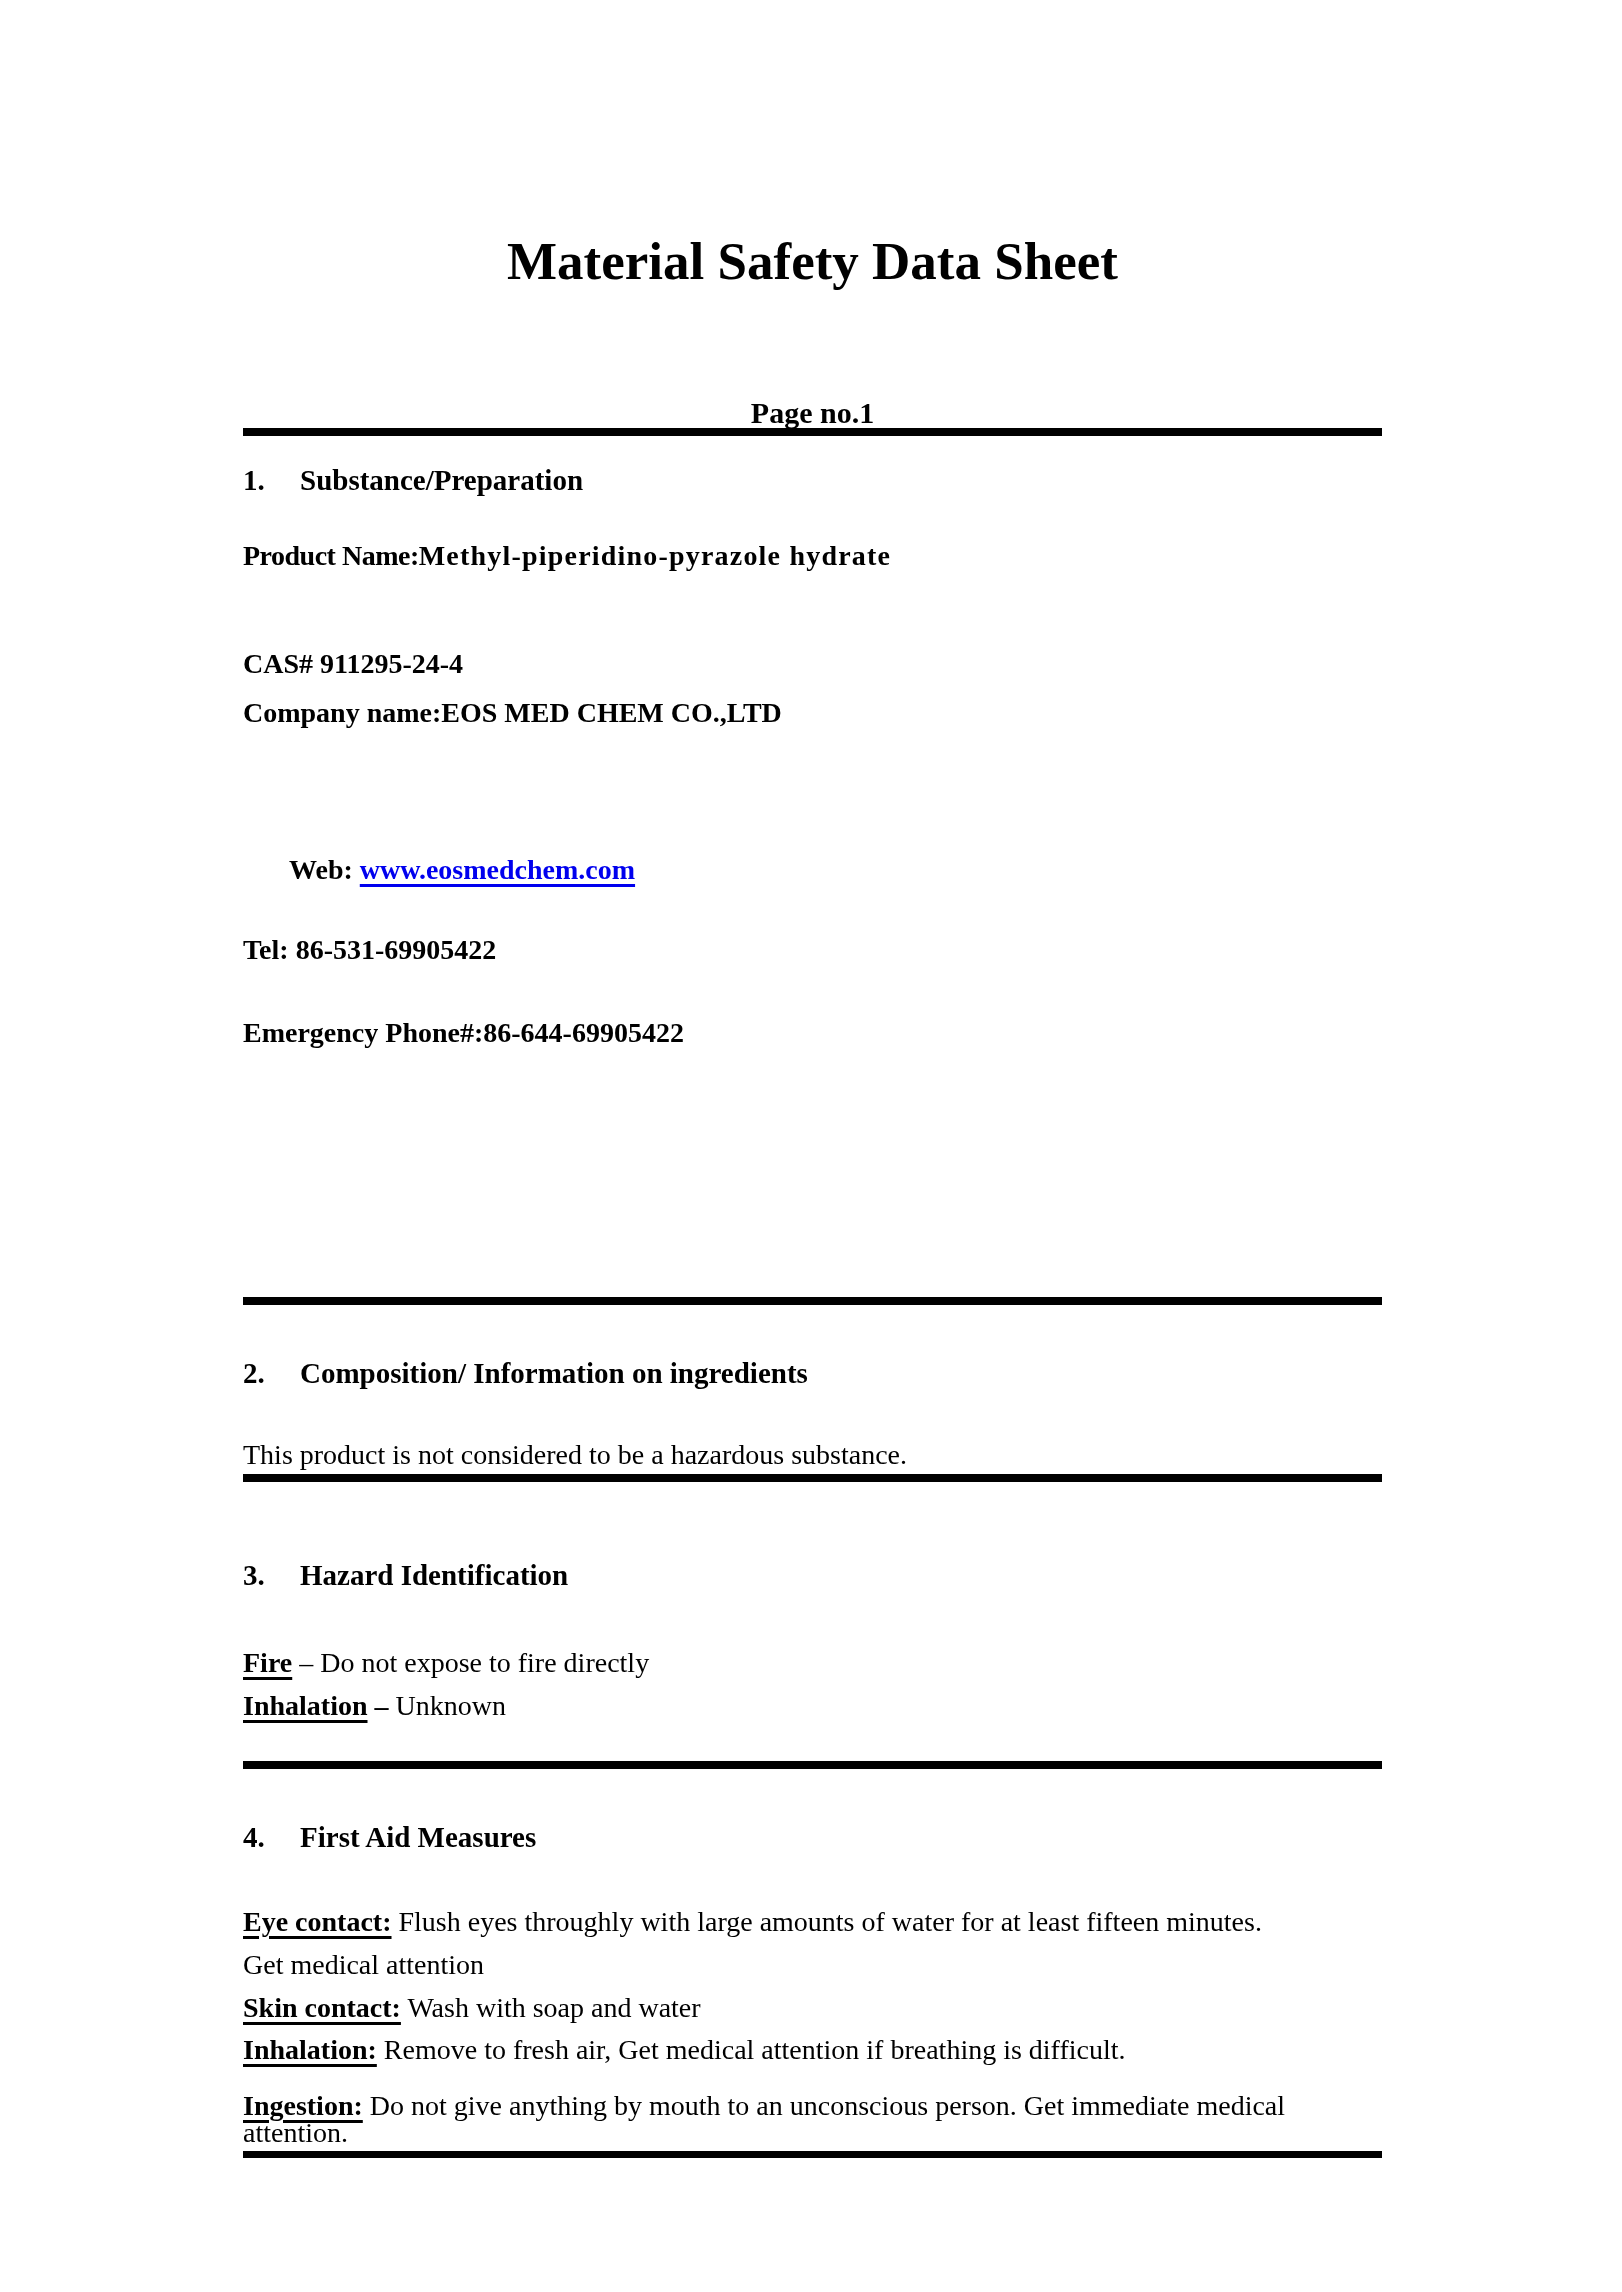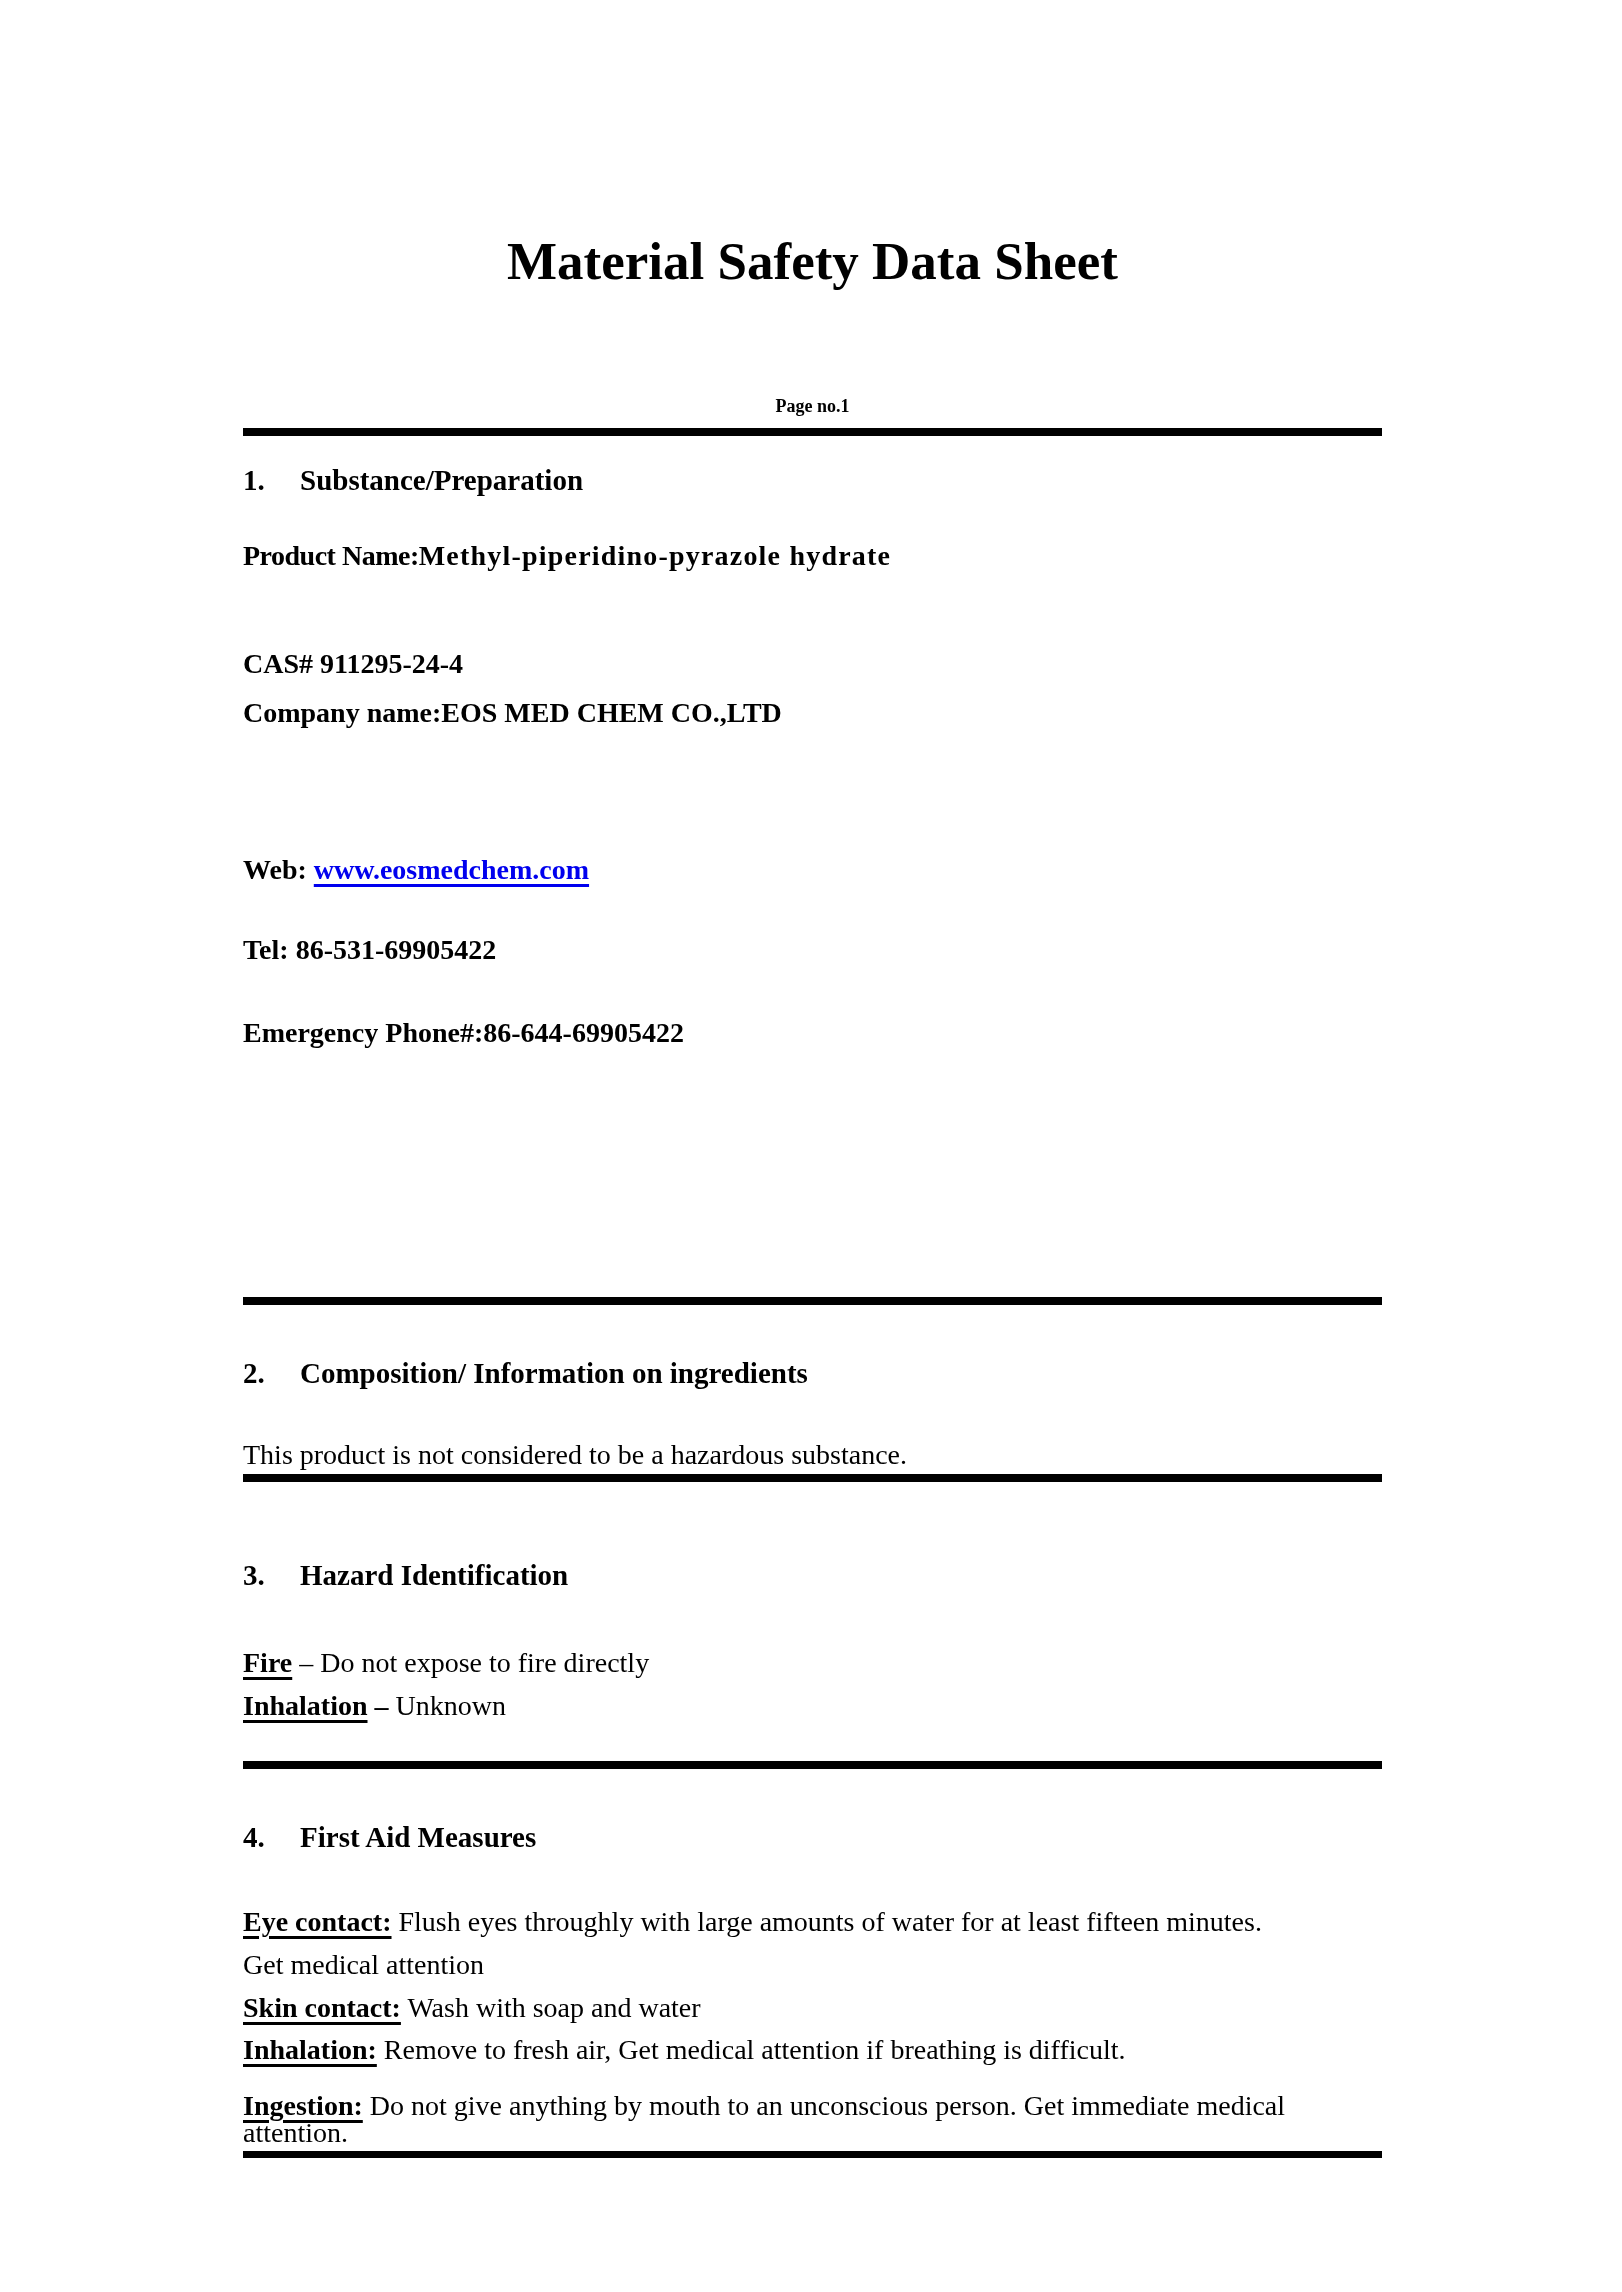--- a/index.html
+++ b/index.html
@@ -12,21 +12,21 @@
     overflow:hidden;
   }
   .abs { position:absolute; left:243px; width:1139px; }
   .line { position:absolute; left:243px; white-space:nowrap; line-height:1.15; }
   .doc-title {
     top:231px; text-align:center;
     font-size:53px; font-weight:bold; letter-spacing:0px;
   }
   .page-label {
     top:396px; text-align:center;
-    font-size:18px; font-weight:bold;
+    font-size:30px; font-weight:bold;
   }
   .rule { position:absolute; left:243px; width:1139px; background:#000000; }
   .sec-head { font-size:29px; font-weight:bold; }
   .sec-head .num { display:inline-block; width:57px; }
   .info { font-size:28px; font-weight:bold; }
   .info .label-condensed { letter-spacing:-0.5px; }
   .info .value-spaced { letter-spacing:1.2px; }
   .body-text { font-size:28px; font-weight:normal; }
   .lead {
     font-weight:bold;
@@ -62,21 +62,21 @@
     <span class="label-condensed">Product Name:</span><span class="value-spaced">Methyl-piperidino-pyrazole hydrate</span>
   </div>
 
   <div class="line info" style="top:648px;">CAS# 911295-24-4</div>
 
   <div class="line info" style="top:697px;">
     <span>Company name:</span><span>EOS MED CHEM CO.,LTD</span>
   </div>
 
 
-  <div class="line info" style="top:854px;">
+  <div class="line info" style="top:854px;margin-left:46px;">
     <span>Web: </span><a href="#" class="web-link">www.eosmedchem.com</a>
   </div>
 
   <div class="line info" style="top:934px;">Tel: 86-531-69905422</div>
 
   <div class="line info" style="top:1017px;">Emergency Phone#:86-644-69905422</div>
 
   <div class="rule" style="top:1297px;height:7.8px;"></div>
 
   <div class="line sec-head" style="top:1357px;">

